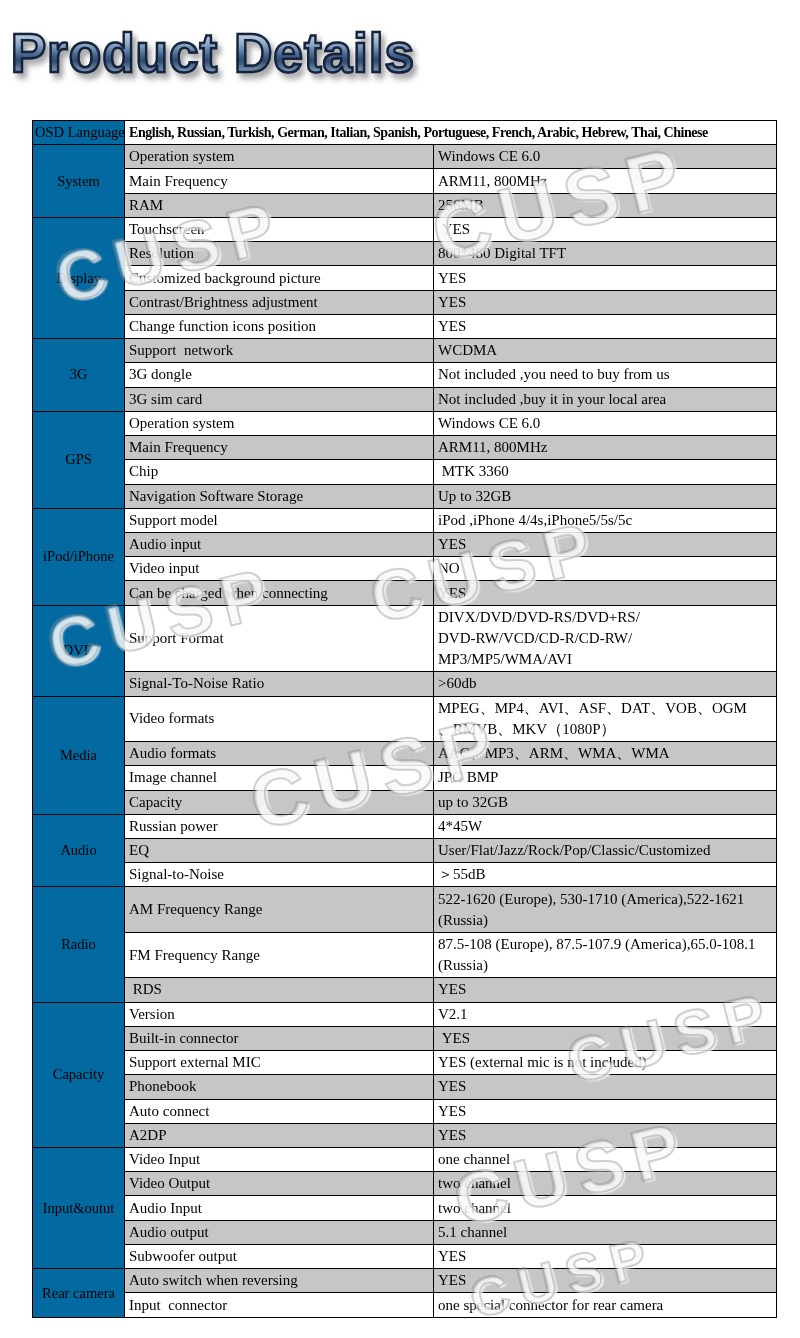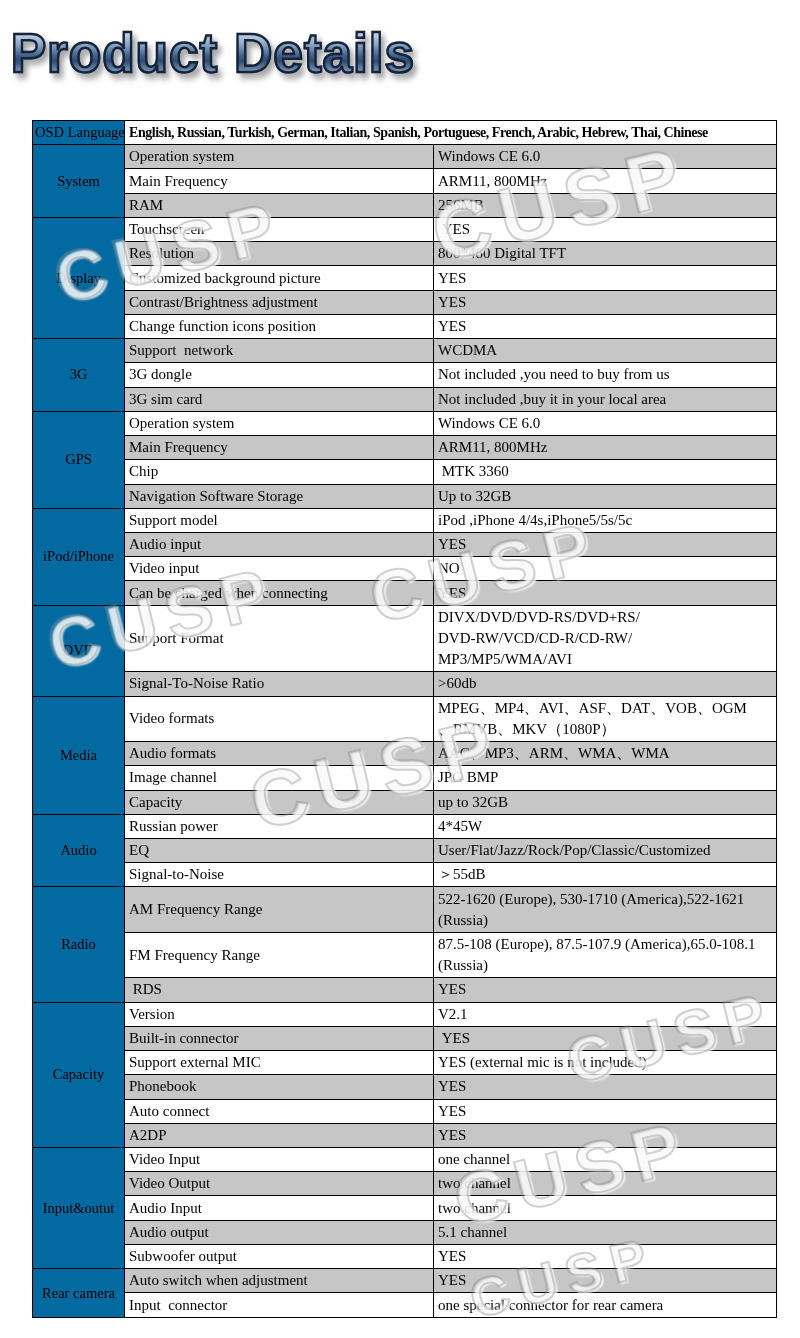--- a/index.html
+++ b/index.html
@@ -311,21 +311,21 @@
         <tr>
           <td class="lbl shaded">Audio output</td>
           <td class="val shaded">5.1 channel</td>
         </tr>
         <tr>
           <td class="lbl">Subwoofer output</td>
           <td class="val">YES</td>
         </tr>
         <tr>
           <td class="cat" rowspan="2">Rear camera</td>
-          <td class="lbl shaded">Auto switch when adjustment</td>
+          <td class="lbl shaded">Auto switch when reversing</td>
           <td class="val shaded">YES</td>
         </tr>
         <tr>
           <td class="lbl">Input  connector</td>
           <td class="val">one special connector for rear camera</td>
         </tr>
       </tbody>
   </table>
 
 </div>

